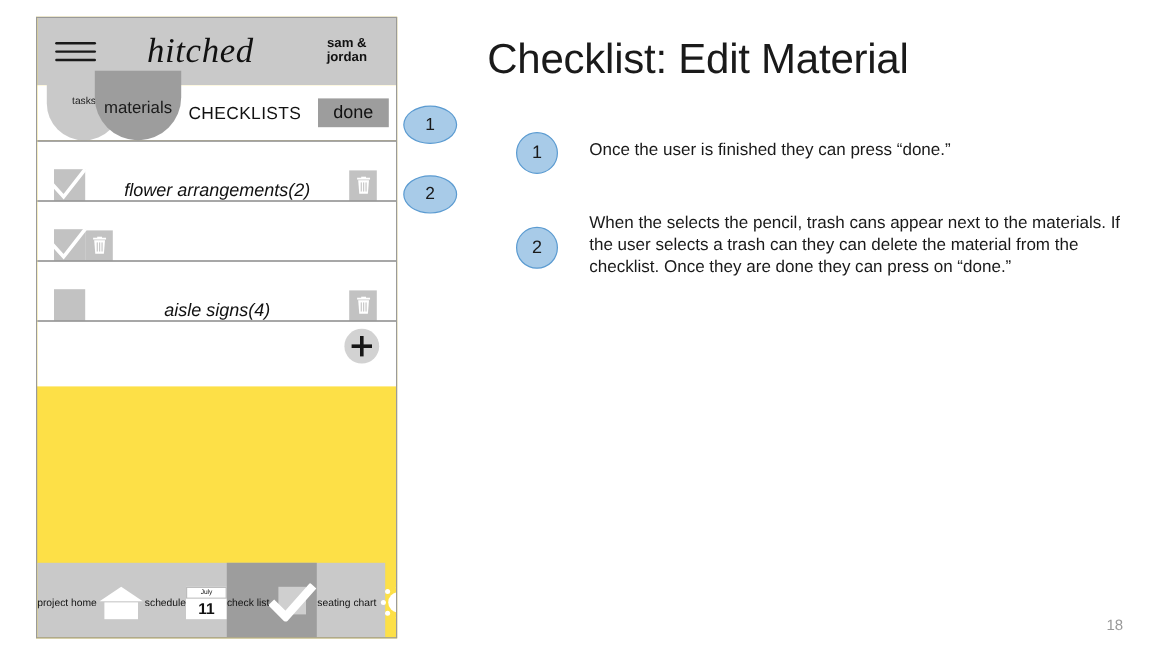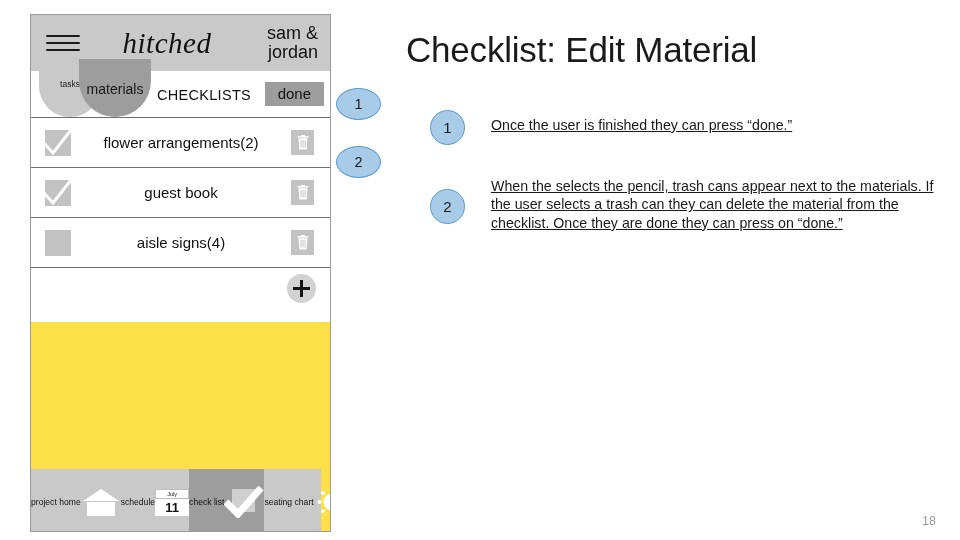--- a/index.html
+++ b/index.html
@@ -22,22 +22,22 @@
   }
   .hamburger{width:34px;margin-left:5px;display:flex;flex-direction:column;
     justify-content:center;gap:5px;cursor:pointer;}
   .hamburger i{display:block;height:2px;background:#1a1a1a;border-radius:1px;}
   .brand{
     flex:1;text-align:center;font-family:"Liberation Serif", serif;
     font-style:italic;font-size:29px;color:#111;letter-spacing:.5px;
     margin-left:-6px;
   }
   .couple{
-    width:58px;text-align:right;font-size:18px;line-height:1.06;
-    color:#111;font-weight:400;padding-right:2px;
+    width:58px;text-align:center;font-size:11px;line-height:1.06;
+    color:#111;font-weight:700;padding-right:2px;
   }
 
   
   .tabbar{position:relative;height:46px;background:#ffffff;text-align:right;}
   .tab{
     position:absolute;top:-12px;width:62px;height:58px;
     border-radius:0 0 34px 34px;
     display:flex;align-items:flex-end;justify-content:center;
     box-sizing:border-box;padding-bottom:16px;
     color:#1a1a1a;
@@ -51,21 +51,21 @@
   }
   .done-btn{
     position:absolute;right:6px;top:11px;background:#9d9d9d;
     padding:3px 13px 4px;font-size:15px;color:#111;cursor:pointer;
   }
 
   
   .list{position:relative;background:#fff;}
   .row{
     position:relative;height:50px;border-top:1.6px solid #6e6e6e;
-    display:flex;align-items:center;box-sizing:border-box;padding:0 8px;
+    display:flex;align-items:flex-end;box-sizing:border-box;padding:0 8px;font-style:italic;
   }
   .row:first-child{border-top:1.6px solid #6e6e6e;}
   .cbox{position:relative;width:26px;height:26px;background:#c2c2c2;flex:0 0 26px;margin-left:6px;}
   .cbox .tick{
     position:absolute;left:-4px;top:-3px;width:32px;height:32px;
   }
   .row-label{flex:1;text-align:center;font-size:15px;color:#111;padding:0 4px;}
   .trash{
     width:23px;height:25px;background:#c2c2c2;flex:0 0 23px;margin-right:8px;
     display:flex;align-items:center;justify-content:center;cursor:pointer;
@@ -101,21 +101,21 @@
     font-weight:400;letter-spacing:-.2px;
   }
   .note{position:absolute;display:flex;align-items:flex-start;}
   .note1{left:430px;top:110px;}
   .note2{left:430px;top:189px;}
   .badge{
     width:33px;height:33px;border-radius:50%;background:#a8cbe8;
     border:1.4px solid #5b9bd1;display:flex;align-items:center;justify-content:center;
     font-size:15px;color:#1a1a1a;flex:0 0 33px;
   }
-  .note-text{margin-left:26px;font-size:14.2px;line-height:1.30;color:#1a1a1a;text-decoration:underline;}
+  .note-text{margin-left:26px;font-size:14.2px;line-height:1.30;color:#1a1a1a;}
   .note1 .note-text{margin-top:6px;}
   .note2 .note-text{margin-top:-12px;width:465px;}
 
   .callout{
     position:absolute;width:43px;height:30px;border-radius:50%;
     background:#a8cbe8;border:1.4px solid #5b9bd1;
     display:flex;align-items:center;justify-content:center;
     font-size:14.5px;color:#1a1a1a;
   }
   .callout1{left:336px;top:88px;}
@@ -171,21 +171,20 @@
           </svg>
         </div>
       </div>
 
       <div class="row">
         <div class="cbox">
           <svg class="tick" viewBox="0 0 32 32">
             <polyline points="3,16 12,26 30,3" fill="none" stroke="#ffffff" stroke-width="3"></polyline>
           </svg>
         </div>
-        <div class="row-label">guest book</div>
         <div class="trash">
           <svg width="12" height="15" viewBox="0 0 12 15">
             <rect x="0.6" y="1.1" width="10.8" height="1.5" fill="#fff"></rect>
             <rect x="4" y="0" width="4" height="1.6" fill="#fff"></rect>
             <path d="M1.5 3.2 h9 l-0.9 11.3 h-7.2 z" fill="#fff"></path>
             <rect x="3.6" y="5" width="0.9" height="7.6" fill="#c2c2c2"></rect>
             <rect x="5.6" y="5" width="0.9" height="7.6" fill="#c2c2c2"></rect>
             <rect x="7.6" y="5" width="0.9" height="7.6" fill="#c2c2c2"></rect>
           </svg>
         </div>

